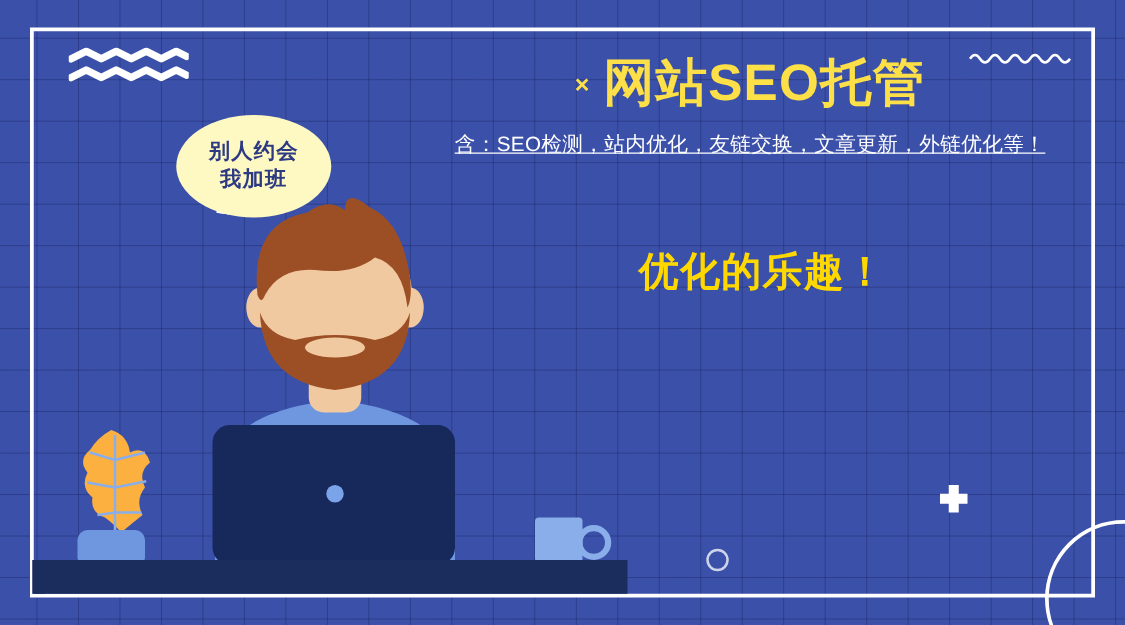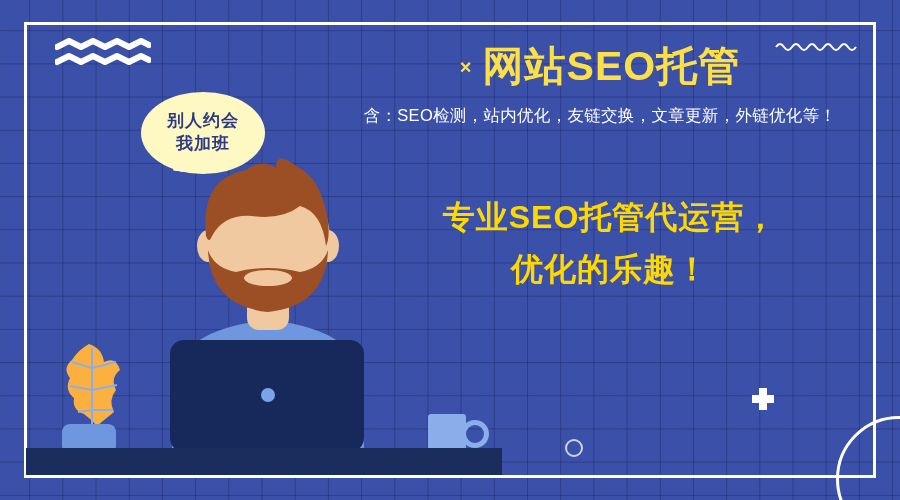--- a/index.html
+++ b/index.html
@@ -83,20 +83,21 @@
     vertical-align: 6px;
     margin-right: 10px;
   }
   #subhead {
     margin-top: 16px;
     color: #ffffff;
     font-size: 16.5px;
     font-weight: 400;
     letter-spacing: 0.3px;
     white-space: nowrap;
+    text-decoration: underline;
   }
   #slogan {
     position: absolute;
     left: 330px; top: 192px; width: 560px;
     text-align: center;
     color: #ffd800;
     font-size: 32px;
     font-weight: 700;
     line-height: 1.62;
     letter-spacing: 1px;
@@ -252,17 +253,16 @@
   </div>
 
   <div id="headline-wrap">
     <div id="headline">
       <span class="x-mark">×</span><span>网站SEO托管</span>
     </div>
     <div id="subhead">含：SEO检测，站内优化，友链交换，文章更新，外链优化等！</div>
   </div>
 
   <div id="slogan">
-    <span class="ln">专业SEO托管代运营，</span>
     <span class="ln">优化的乐趣！</span>
   </div>
 
 </div>
 
 </body></html>

